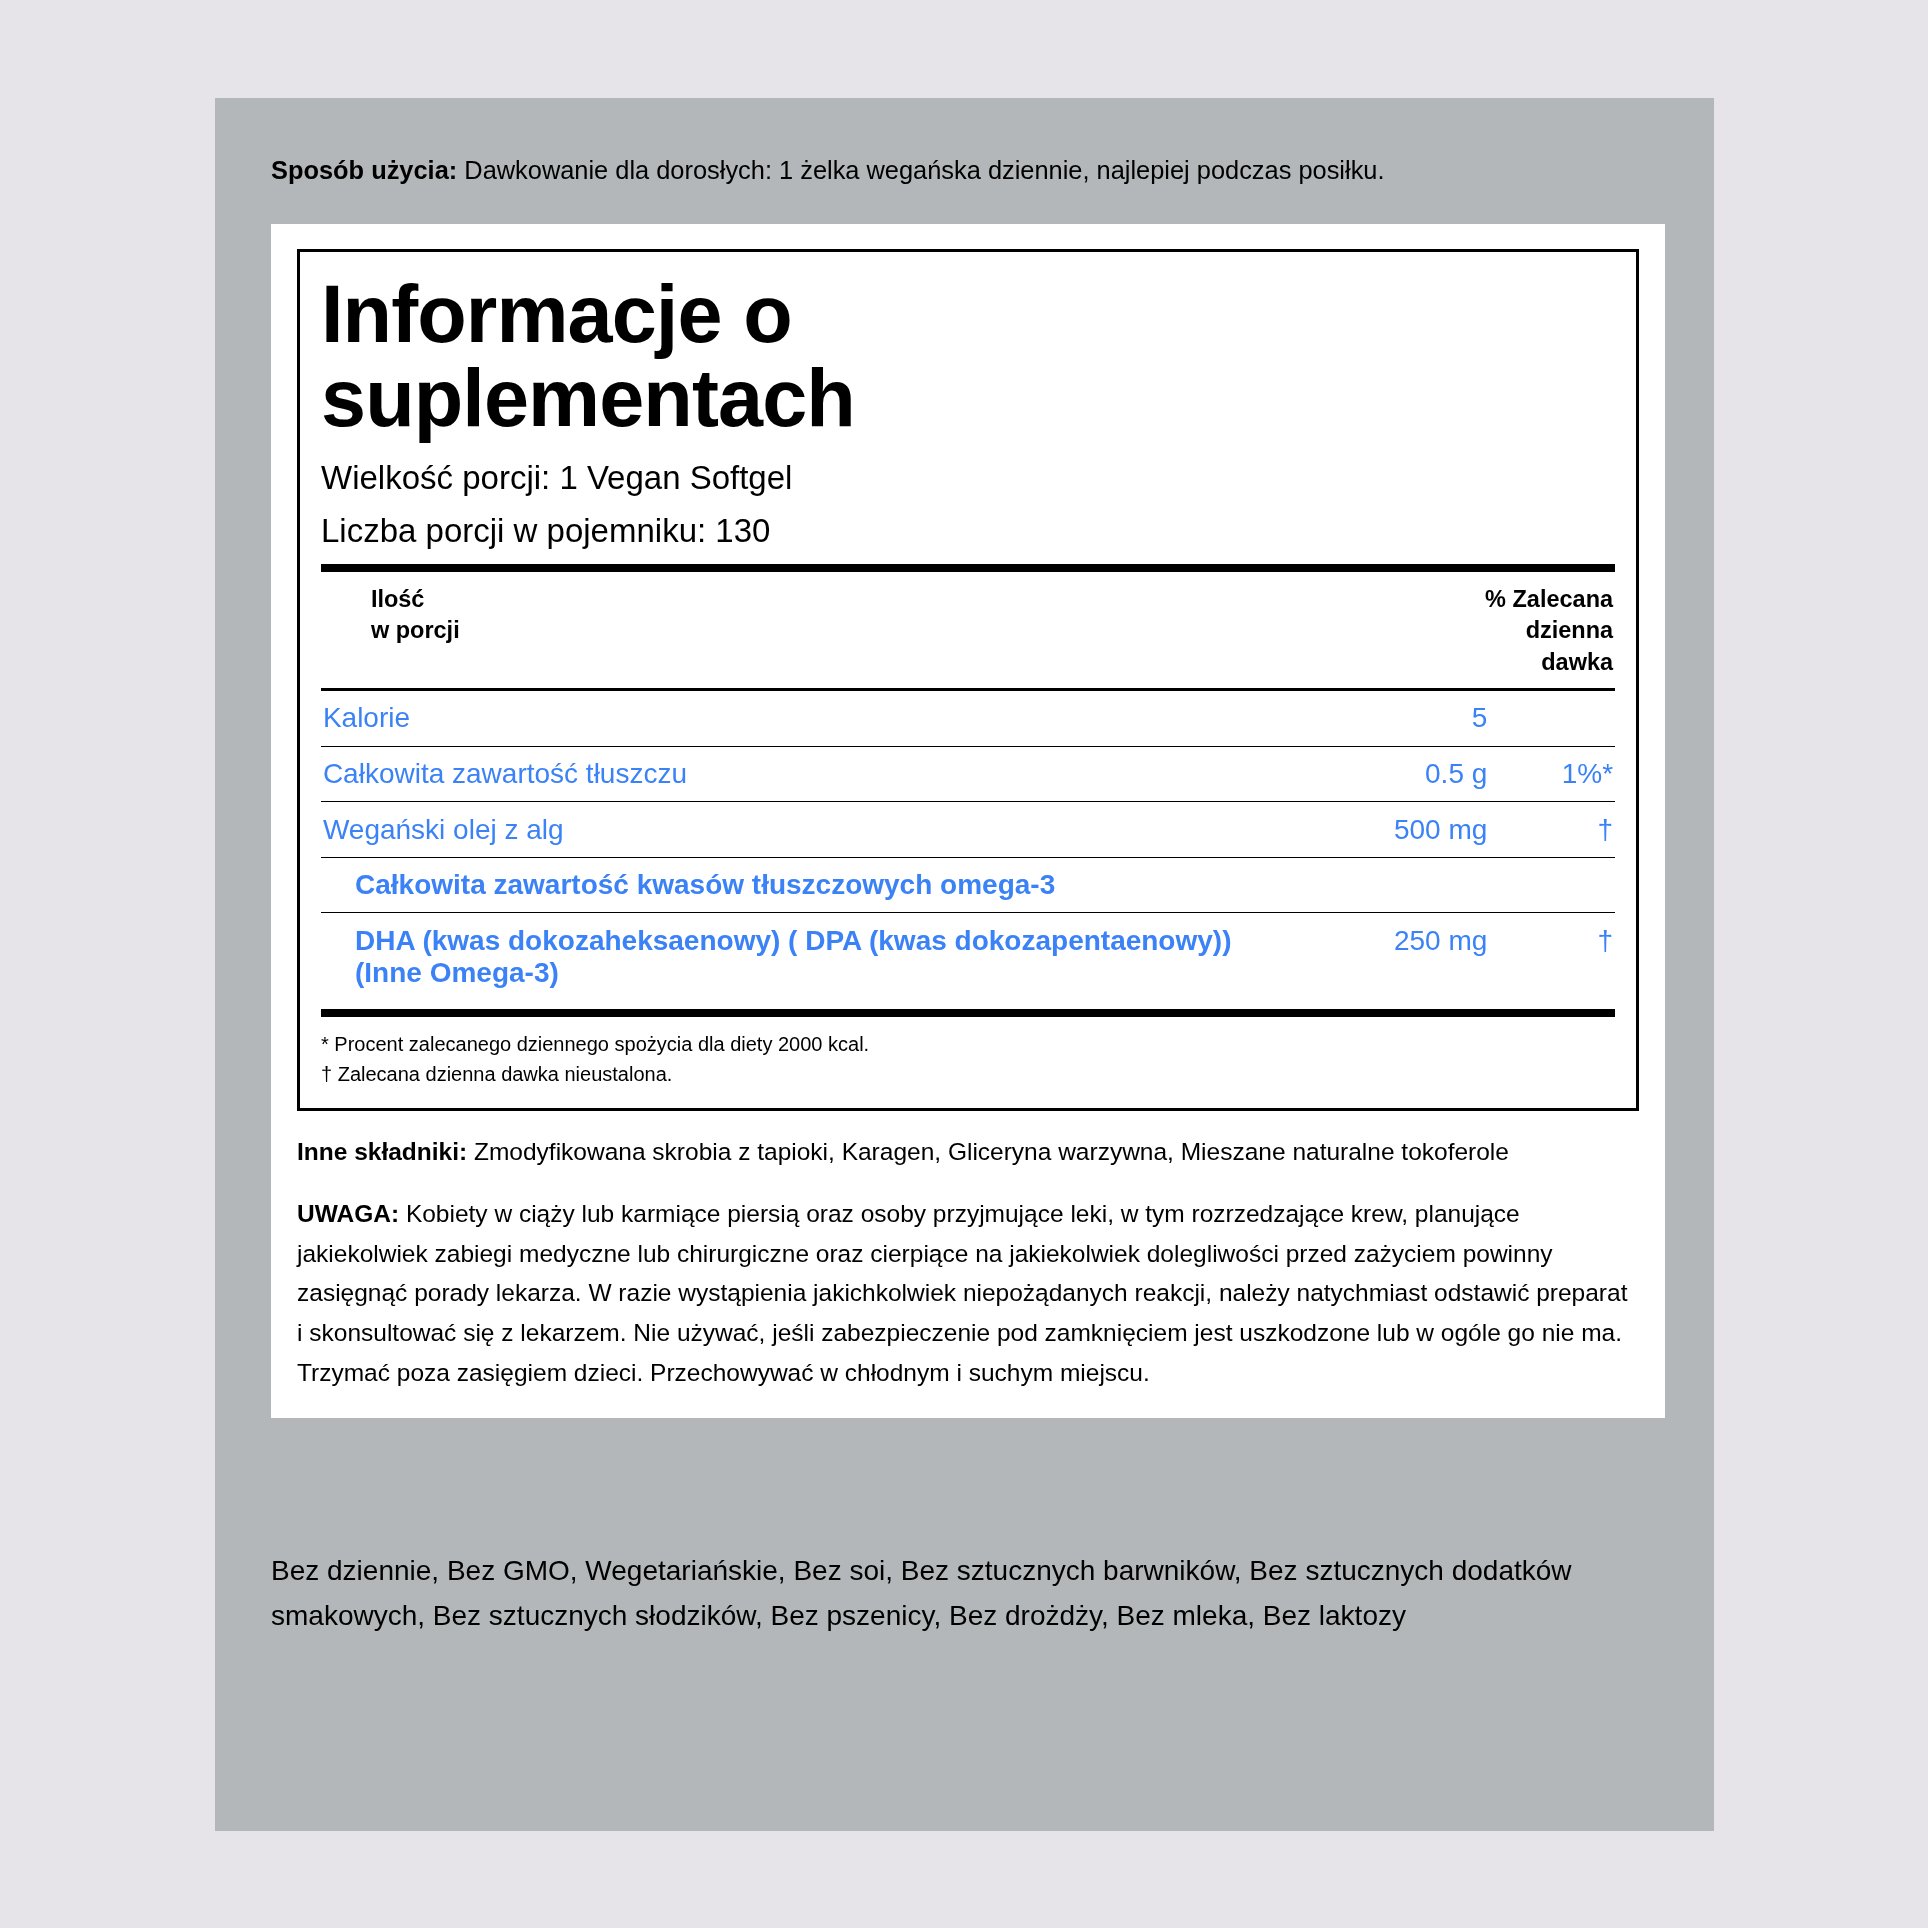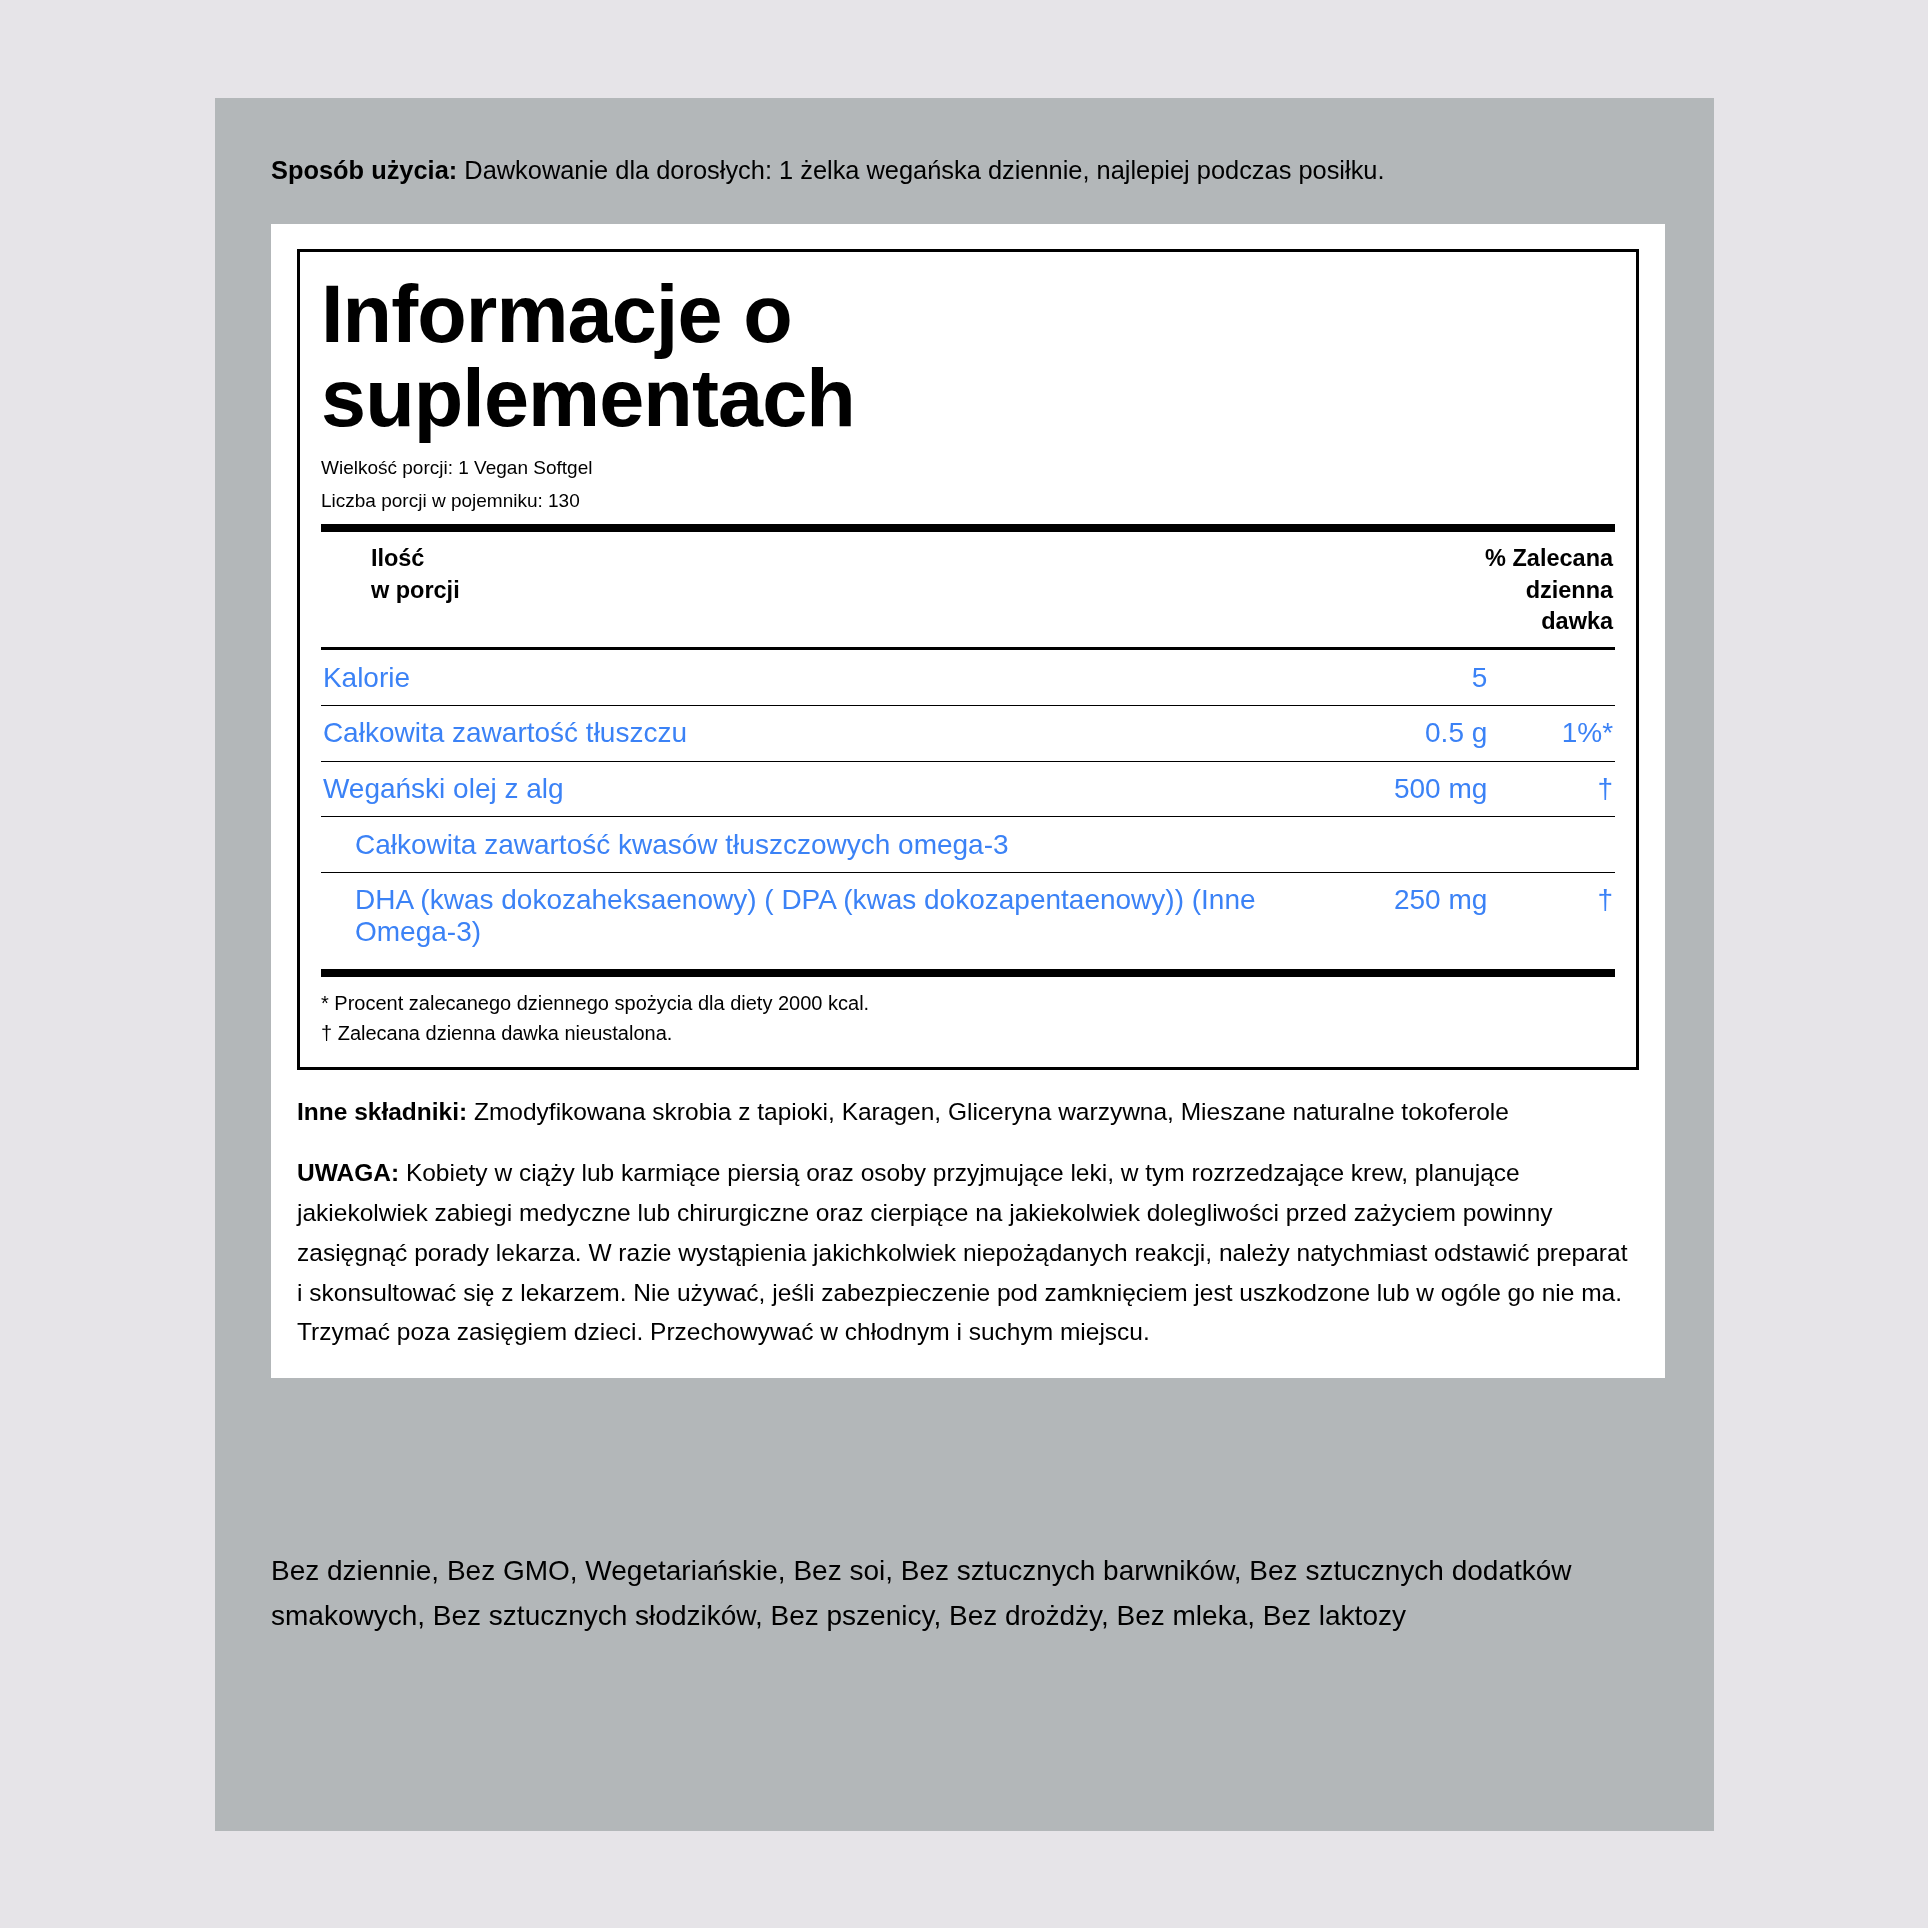--- a/index.html
+++ b/index.html
@@ -60,21 +60,21 @@
     font-weight: bold;
     font-size: 81px;
     line-height: 1.04;
     letter-spacing: -0.9px;
     color: #000;
     margin: 5.6px 0 13px 0;
     max-width: 847px;
   }
 
   .sf-serving {
-    font-size: 19px;
+    font-size: 33px;
     color: #000;
     line-height: 1.45;
     margin-bottom: 5.6px;
   }
 
   .rule-thick {
     border-top: 8.5px solid #000;
     margin: 9.4px 0 0 0;
   }
   .rule-med {
@@ -111,21 +111,21 @@
   }
   table.nutr td {
     padding: 11.3px 1.9px 11.3px 1.9px;
     vertical-align: top;
     border-bottom: 1.9px solid #000;
   }
   table.nutr tr:last-child td {
     border-bottom: none;
   }
   td.nm { text-align: left; }
-  td.nm.indent { padding-left: 34px; }
+  td.nm.indent { padding-left: 34px; font-weight: bold; }
   td.amt { text-align: right; width: 217px; white-space: nowrap; }
   td.dv  { text-align: right; width: 122px; white-space: nowrap; }
 
   .footnotes {
     font-size: 20px;
     line-height: 1.5;
     color: #000;
     padding-top: 11.3px;
   }
 

